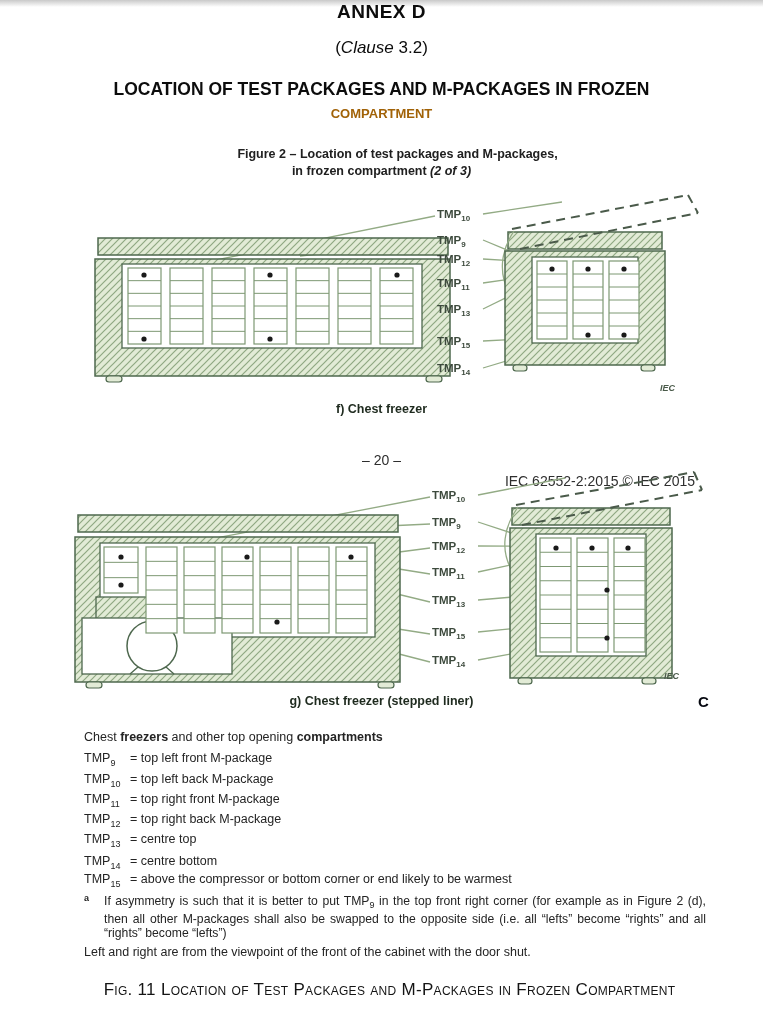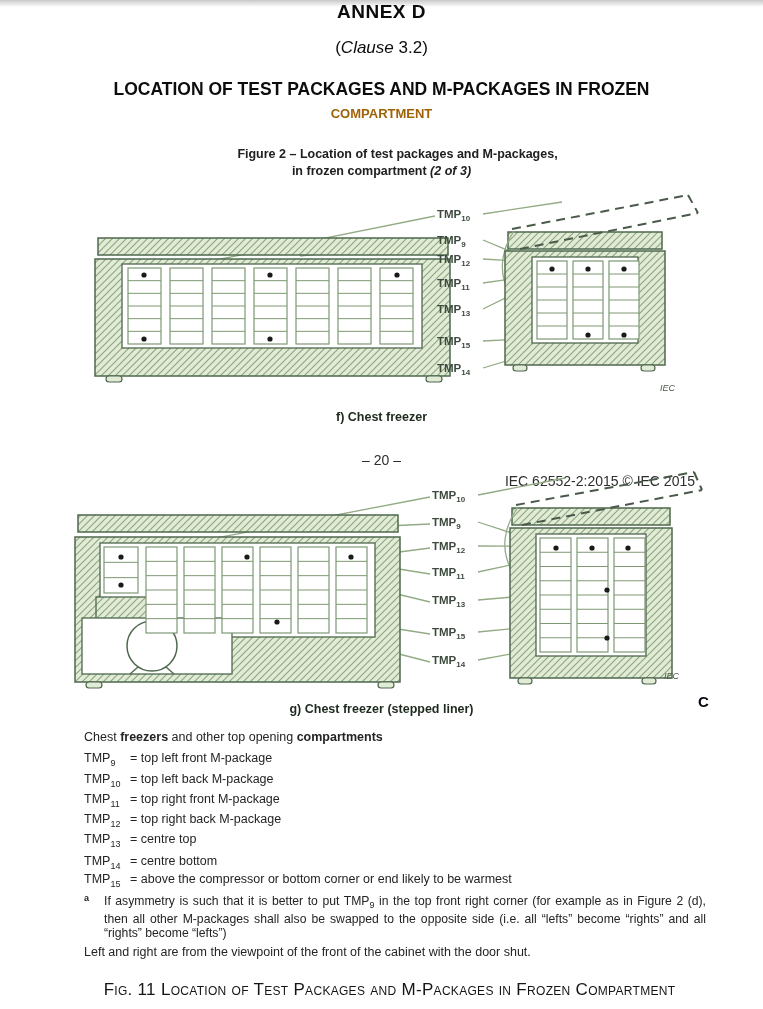--- a/index.html
+++ b/index.html
@@ -14,22 +14,22 @@
     background:linear-gradient(#c9c9c9,#ffffff);}
   .annex{top:1px;font-size:19px;font-weight:bold;letter-spacing:.5px;color:#0c0c0c;}
   .clause{top:38px;font-size:17px;color:#0c0c0c;}
   .clause .it{font-style:italic;}
   .h1a{top:79px;font-size:17.5px;font-weight:bold;color:#0c0c0c;}
   .h1b{top:106px;font-size:13px;font-weight:bold;color:#a16207;}
   .figcap{font-size:12.5px;font-weight:bold;color:#202020;}
   .figcap .it{font-style:italic;}
   .fc1{top:147px;margin-left:16px;}
   .fc2{top:164px;}
-  .subcap{font-size:12.5px;font-weight:bold;color:#1e2a1e;margin-top:8px;}
-  .iec-credit{font-size:9px;font-style:italic;font-weight:normal;color:#4a5a4a;}
+  .subcap{font-size:12.5px;font-weight:bold;color:#1e2a1e;}
+  .iec-credit{font-size:9px;font-style:italic;font-weight:bold;color:#4a5a4a;}
   .pageline{top:452px;font-size:14px;color:#2e2e2e;}
   .docref{top:427px;right:68px;font-size:14px;color:#2e2e2e;margin-top:46px;}
   .margin-c{top:693px;left:698px;font-size:15px;font-weight:bold;color:#05070f;}
   .legend{font-size:12.5px;color:#242424;left:84px;}
   .legend b{font-weight:bold;}
   .tmprow{left:84px;font-size:12.5px;color:#242424;}
   .tmprow .lbl{display:inline-block;width:46px;}
   .tmprow sub, .foot sub{font-size:9px;}
   .foot{left:104px;width:602px;font-size:12.2px;color:#242424;
     text-align:justify;line-height:13.6px;}

